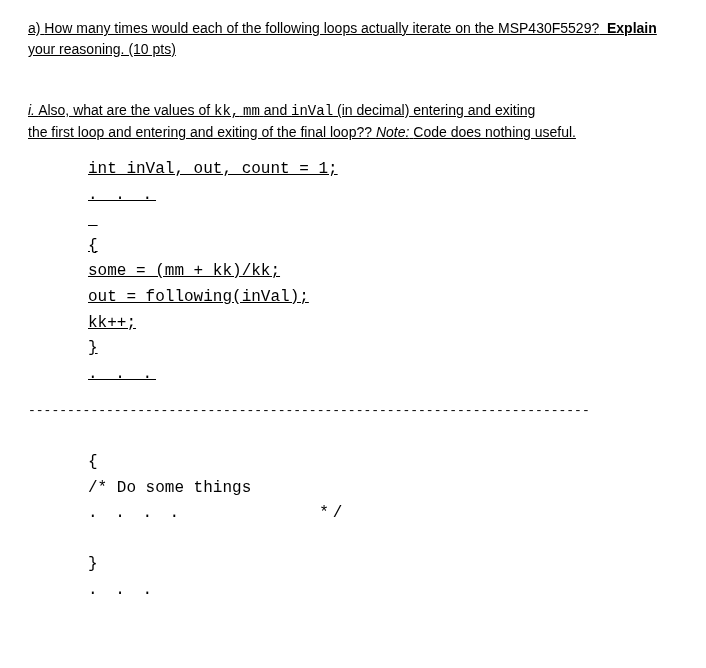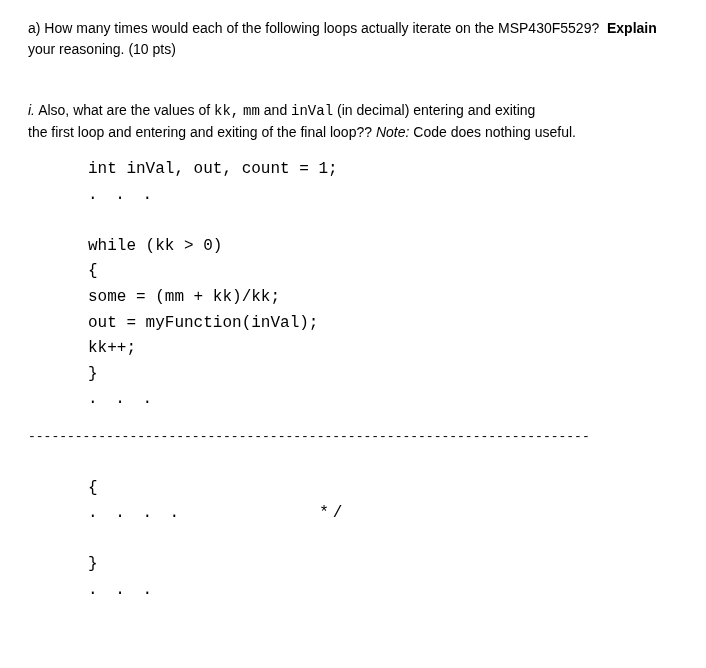--- a/index.html
+++ b/index.html
@@ -13,20 +13,21 @@
       font-family: Arial, Helvetica, sans-serif;
       font-size: 14px;
       color: #000000;
       width: 706px;
       min-height: 668px;
       padding: 18px 28px 18px 28px;
     }
 
     .section-a {
       margin-bottom: 16px;
+      text-decoration: underline;
     }
 
     .question-text {
       line-height: 1.5;
       margin-bottom: 10px;
     }
 
     .question-sub {
       line-height: 1.5;
       margin-bottom: 14px;
@@ -84,35 +85,35 @@
     <br>
     <span>the first loop and entering and exiting of the final loop??  </span>
     <span class="note-italic">Note:</span>
     <span> Code does nothing useful.</span>
   </p>
 
   <div class="code-block">
     <div>int             inVal, out, count = 1;</div>
     <div style="letter-spacing:4px;">. . .</div>
     <div>&nbsp;</div>
-    <div>while (kk &gt; 0)</div>
     <div>{</div>
     <div>    some = (mm + kk)/kk;</div>
-    <div>    out = myFunction(inVal);</div>
+    <div>    out = following(inVal);</div>
     <div>    kk++;</div>
     <div>}</div>
     <div style="letter-spacing:4px;">. . .</div>
   </div>
 </div>
 
 <div style="font-family:'Courier New',Courier,monospace; font-size:13px; margin-bottom:6px;">------------------------------------------------------------------------</div>
 
 <div class="section-ii">
 
   <div class="code-block">
     <div>&nbsp;</div>
     <div>{</div>
+    <div>    /* Do some things</div>
     <div style="letter-spacing:4px;">        . . . .&nbsp;&nbsp;&nbsp;&nbsp;&nbsp;&nbsp;&nbsp;&nbsp;&nbsp;&nbsp;*/</div>
     <div>&nbsp;</div>
     <div>}</div>
     <div style="letter-spacing:4px;">. . .</div>
   </div>
 </div>
 
 </body></html>

